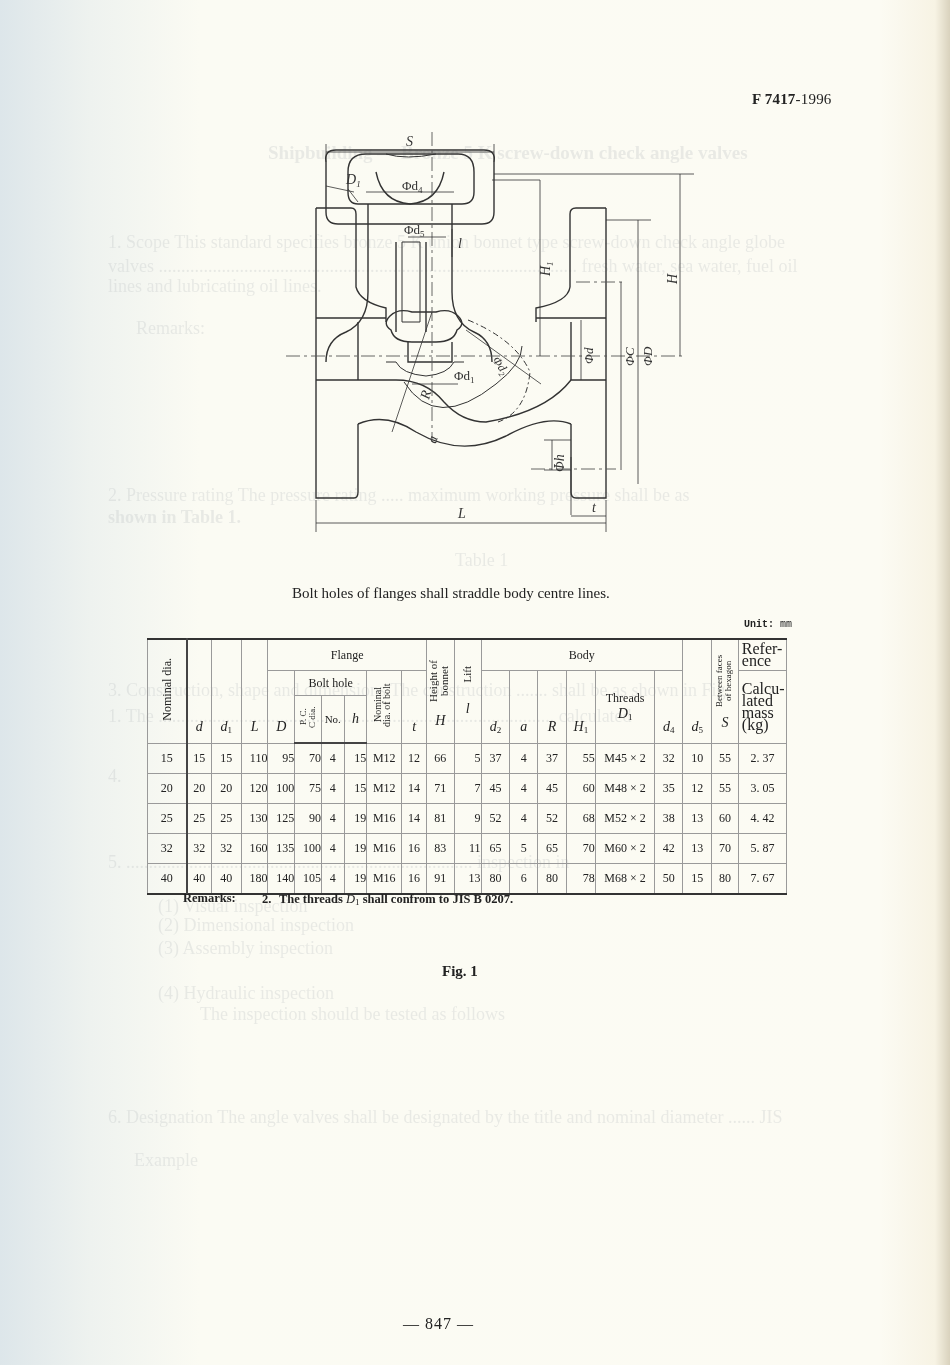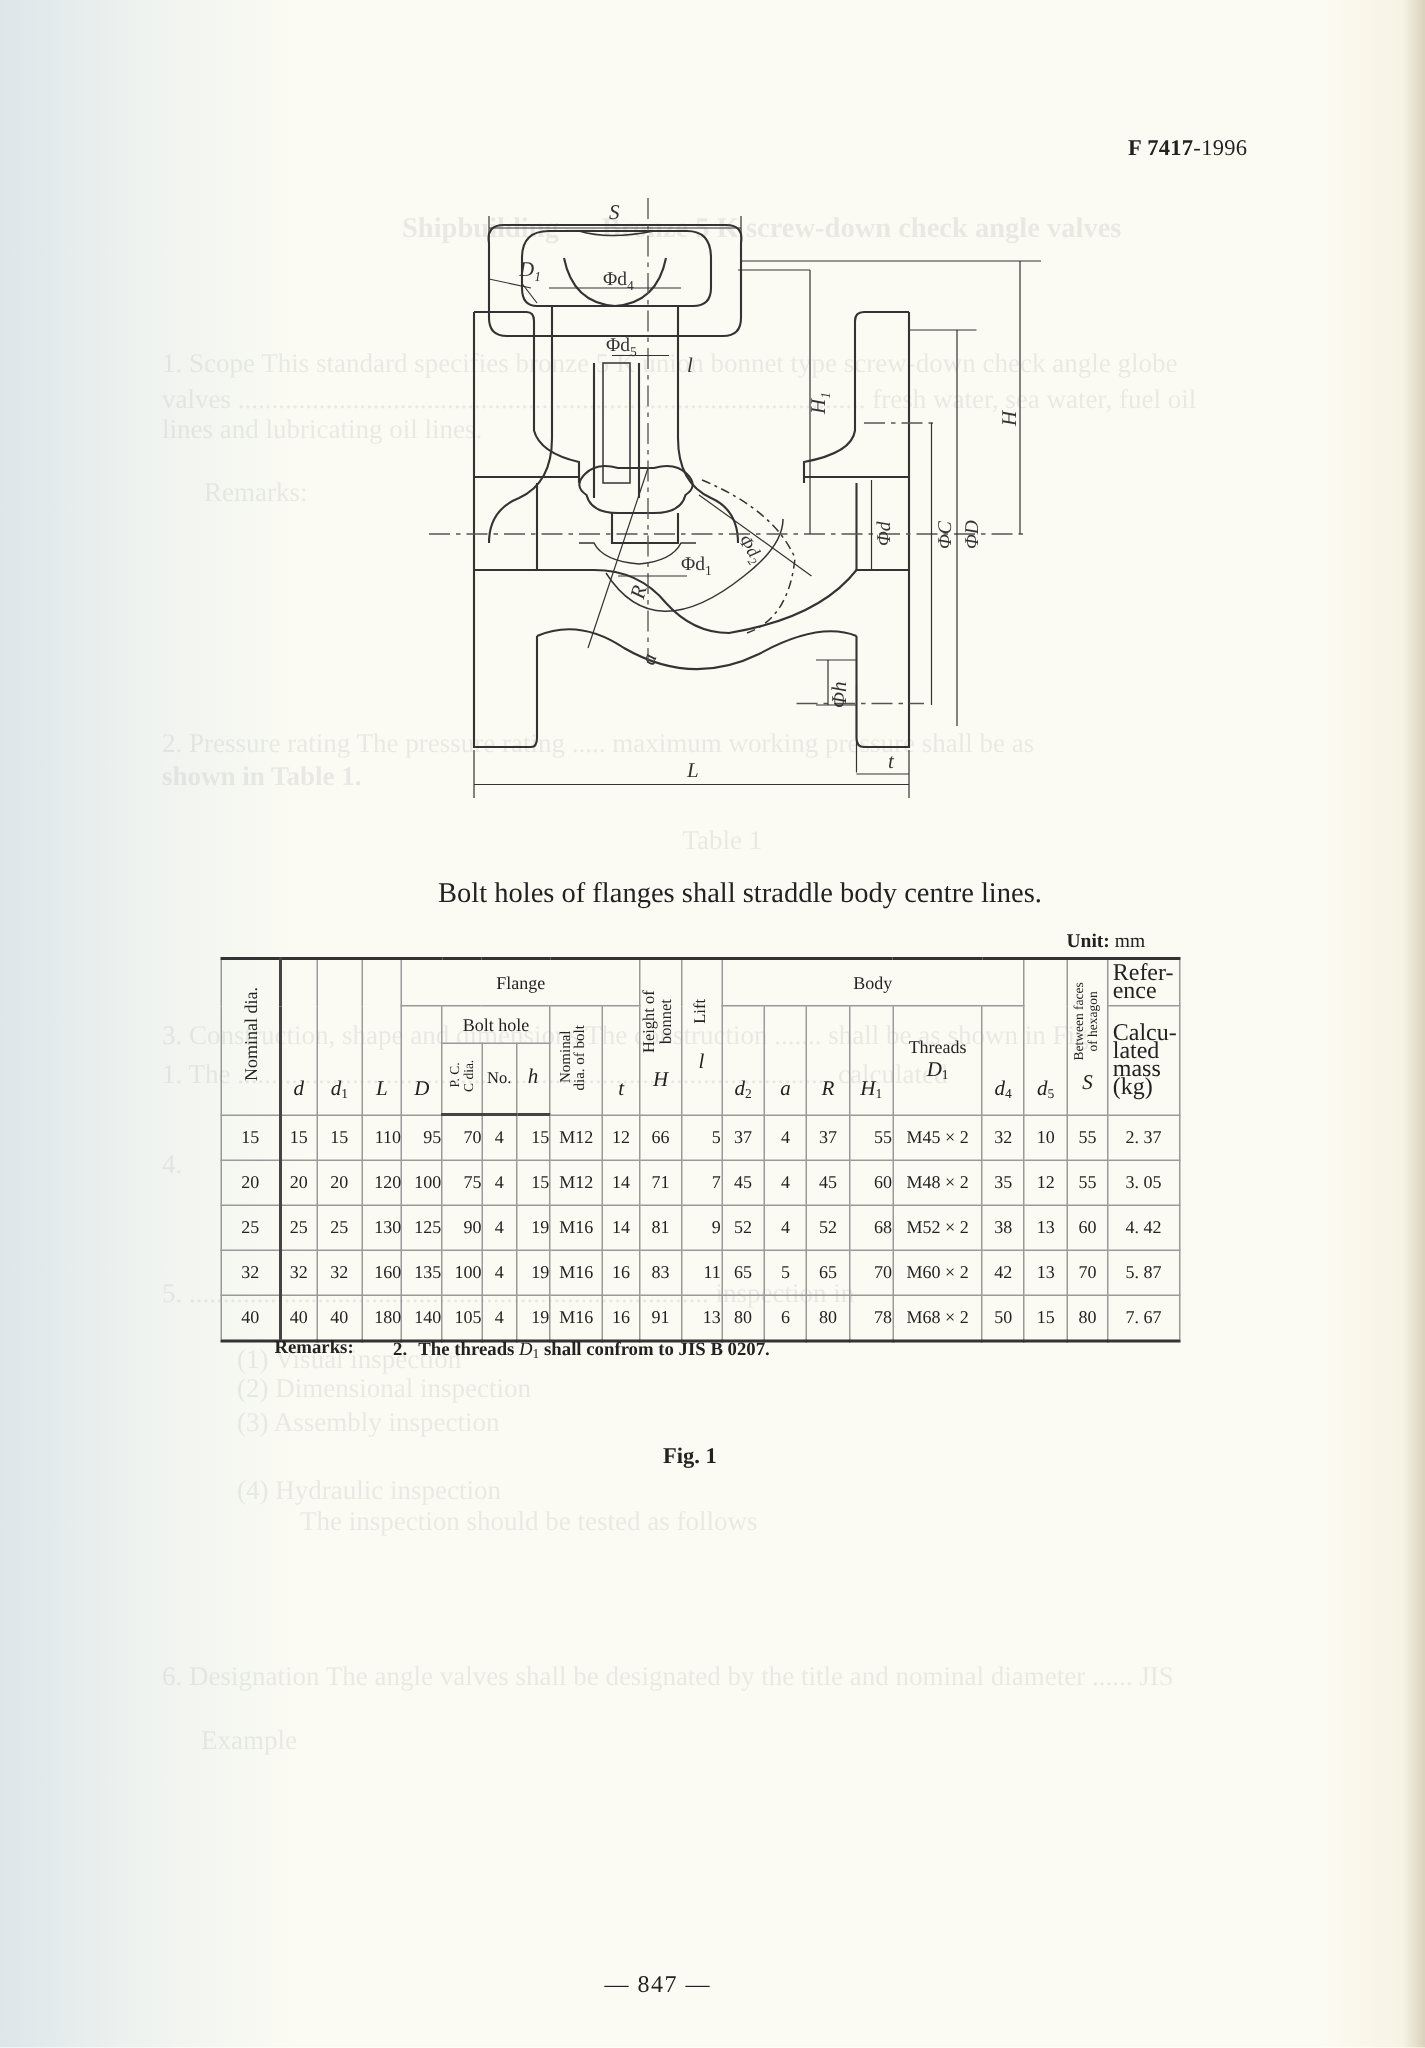--- a/index.html
+++ b/index.html
@@ -6,22 +6,22 @@
   body {
     width:950px; height:1365px; overflow:hidden; position:relative;
     background: linear-gradient(90deg, #dde6ea 0px, #eef2ef 90px, #fbfbf3 200px, #fcfbf3 880px, #f7f3e4 935px, #d9d2bd 950px);
     font-family: "Liberation Serif", "DejaVu Serif", serif;
     color:#222;
   }
   .page-bleed { position:absolute; color:#b9bec0; opacity:.28; font-size:18px; font-family:"Liberation Serif", serif; white-space:nowrap; }
   .doc-id { position:absolute; left:752px; top:91px; font-size:15px; font-weight:bold; letter-spacing:.2px; }
   .doc-id span { font-weight:normal; }
   .drawing { position:absolute; left:286px; top:132px; width:420px; height:400px; }
-  .caption { position:absolute; left:292px; top:585px; font-size:19px; }
-  .unit { position:absolute; left:711px; top:619px; font-size:13px; }
+  .caption { position:absolute; left:292px; top:585px; font-size:15px; }
+  .unit { position:absolute; left:744px; top:619px; font-size:10px;font-family:Liberation Mono, monospace; }
   .unit b { font-weight:bold; }
   table.dims {
     position:absolute; left:147px; top:638px; width:640px;
     border-collapse:collapse; font-size:12px; text-align:center;
     border-top:2.5px solid #333; border-bottom:2.5px solid #333;
   }
   table.dims td, table.dims th { border:1px solid #9a9a9a; padding:0; font-weight:normal; }
   table.dims th { height:20px; }
   table.dims tr.hdr-last th { border-bottom:2px solid #444; }
   table.dims td { height:29px; border-top:1px solid #aaa; }

